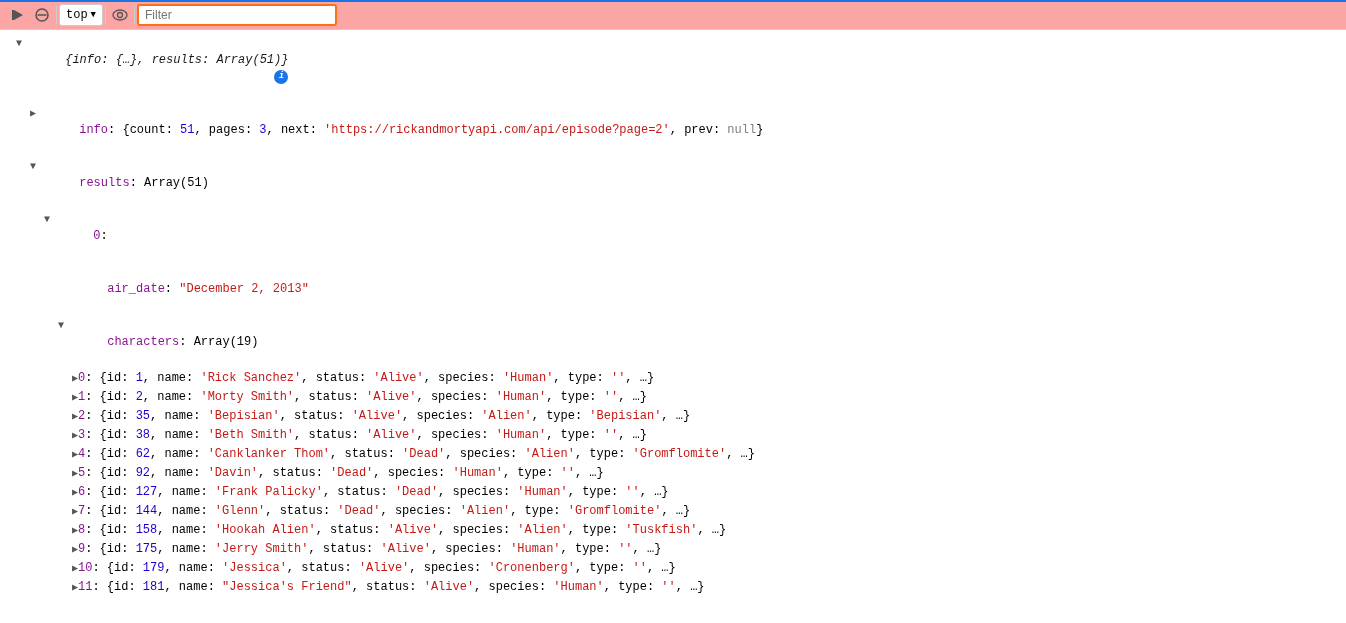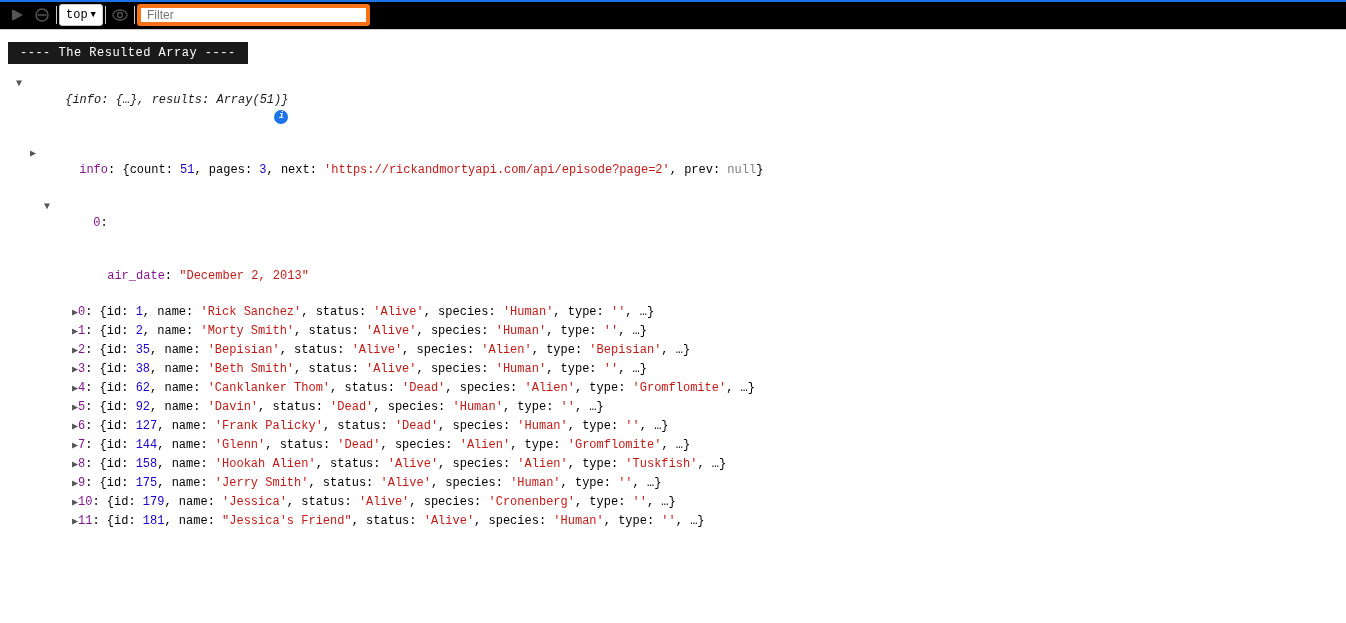--- a/index.html
+++ b/index.html
@@ -8,21 +8,21 @@
       font-size: 12px;
       background: #fff;
       color: #000;
     }
 
     
     .toolbar {
       display: flex;
       align-items: center;
       height: 30px;
-      background: #000000;
+      background: #fca5a5;
       border-bottom: 1px solid #ccc;
       padding: 0 6px;
     }
     .toolbar-btn {
       display: flex;
       align-items: center;
       justify-content: center;
       width: 24px;
       height: 22px;
       background: transparent;
@@ -45,24 +45,24 @@
       border: 1px solid #ccc;
       border-radius: 3px;
       background: #fff;
       font-size: 12px;
       cursor: pointer;
       gap: 3px;
     }
     .filter-input {
       height: 22px;
       padding: 0 6px;
-      border: 4px solid #f97316;
+      border: 2px solid #f97316;
       border-radius: 3px;
       font-size: 12px;
-      width: 233px;
+      width: 200px;
       outline: none;
     }
 
     
     .console-content {
       padding: 4px 0;
       overflow: auto;
       background: #fff;
     }
 
@@ -156,54 +156,63 @@
         <ellipse cx="8" cy="6" rx="7" ry="5" fill="none" stroke="#555" stroke-width="1.3"></ellipse>
         <circle cx="8" cy="6" r="2.5" fill="none" stroke="#555" stroke-width="1.3"></circle>
       </svg>
   </button>
   <div class="toolbar-divider"></div>
   <input class="filter-input" type="text" placeholder="Filter" style="">
 </div>
 
 <div class="console-content">
 
-  <div style="padding: 4px 8px;">
-    <span class="result-banner">---- The Resulted Array ----</span>
-  </div>
 
   <div class="tree-line">
     <span class="toggle-arrow expanded"></span>
     <span class="line-content">
       <span class="key-dark" style="font-style:italic;">{</span><span class="key-dark">info: {…}, results: Array(51)</span><span class="key-dark">}</span>
       <span class="info-badge">i</span>
     </span>
   </div>
 
   <div class="tree-line indent-1">
     <span class="toggle-arrow collapsed"></span>
     <span class="line-content">
       <span class="key">info</span><span>: {</span><span>count: </span><span class="number-val">51</span><span>, pages: </span><span class="number-val">3</span><span>, next: </span><span class="string-val">'https://rickandmortyapi.com/api/episode?page=2'</span><span>, prev: </span><span class="null-val">null</span><span>}</span>
     </span>
   </div>
 
+  <div class="tree-line indent-1">
+    <span class="toggle-arrow expanded"></span>
+    <span class="line-content">
+      <span class="key">results</span><span>: Array(51)</span>
+    </span>
+  </div>
 
   <div class="tree-line indent-2">
     <span class="toggle-arrow expanded"></span>
     <span class="line-content">
       <span class="key">0</span><span>:</span>
     </span>
   </div>
 
   <div class="tree-line indent-3">
     <span class="toggle-arrow leaf"></span>
     <span class="line-content">
       <span class="key">air_date</span><span>: </span><span class="string-val">"December 2, 2013"</span>
     </span>
   </div>
 
+  <div class="tree-line indent-3">
+    <span class="toggle-arrow expanded"></span>
+    <span class="line-content">
+      <span class="key">characters</span><span>: Array(19)</span>
+    </span>
+  </div>
 
   <div id="characters-container">
       <div class="tree-line indent-4"><span class="toggle-arrow collapsed"></span><span class="line-content"><span class="key">0</span><span>: {id: </span><span class="number-val">1</span><span>, name: </span><span class="string-val">'Rick Sanchez'</span><span>, status: </span><span class="string-val">'Alive'</span><span>, species: </span><span class="string-val">'Human'</span><span>, type: </span><span class="string-val">''</span><span>, …}</span></span></div>
       <div class="tree-line indent-4"><span class="toggle-arrow collapsed"></span><span class="line-content"><span class="key">1</span><span>: {id: </span><span class="number-val">2</span><span>, name: </span><span class="string-val">'Morty Smith'</span><span>, status: </span><span class="string-val">'Alive'</span><span>, species: </span><span class="string-val">'Human'</span><span>, type: </span><span class="string-val">''</span><span>, …}</span></span></div>
       <div class="tree-line indent-4"><span class="toggle-arrow collapsed"></span><span class="line-content"><span class="key">2</span><span>: {id: </span><span class="number-val">35</span><span>, name: </span><span class="string-val">'Bepisian'</span><span>, status: </span><span class="string-val">'Alive'</span><span>, species: </span><span class="string-val">'Alien'</span><span>, type: </span><span class="string-val">'Bepisian'</span><span>, …}</span></span></div>
       <div class="tree-line indent-4"><span class="toggle-arrow collapsed"></span><span class="line-content"><span class="key">3</span><span>: {id: </span><span class="number-val">38</span><span>, name: </span><span class="string-val">'Beth Smith'</span><span>, status: </span><span class="string-val">'Alive'</span><span>, species: </span><span class="string-val">'Human'</span><span>, type: </span><span class="string-val">''</span><span>, …}</span></span></div>
       <div class="tree-line indent-4"><span class="toggle-arrow collapsed"></span><span class="line-content"><span class="key">4</span><span>: {id: </span><span class="number-val">62</span><span>, name: </span><span class="string-val">'Canklanker Thom'</span><span>, status: </span><span class="string-val">'Dead'</span><span>, species: </span><span class="string-val">'Alien'</span><span>, type: </span><span class="string-val">'Gromflomite'</span><span>, …}</span></span></div>
       <div class="tree-line indent-4"><span class="toggle-arrow collapsed"></span><span class="line-content"><span class="key">5</span><span>: {id: </span><span class="number-val">92</span><span>, name: </span><span class="string-val">'Davin'</span><span>, status: </span><span class="string-val">'Dead'</span><span>, species: </span><span class="string-val">'Human'</span><span>, type: </span><span class="string-val">''</span><span>, …}</span></span></div>
       <div class="tree-line indent-4"><span class="toggle-arrow collapsed"></span><span class="line-content"><span class="key">6</span><span>: {id: </span><span class="number-val">127</span><span>, name: </span><span class="string-val">'Frank Palicky'</span><span>, status: </span><span class="string-val">'Dead'</span><span>, species: </span><span class="string-val">'Human'</span><span>, type: </span><span class="string-val">''</span><span>, …}</span></span></div>
       <div class="tree-line indent-4"><span class="toggle-arrow collapsed"></span><span class="line-content"><span class="key">7</span><span>: {id: </span><span class="number-val">144</span><span>, name: </span><span class="string-val">'Glenn'</span><span>, status: </span><span class="string-val">'Dead'</span><span>, species: </span><span class="string-val">'Alien'</span><span>, type: </span><span class="string-val">'Gromflomite'</span><span>, …}</span></span></div>

